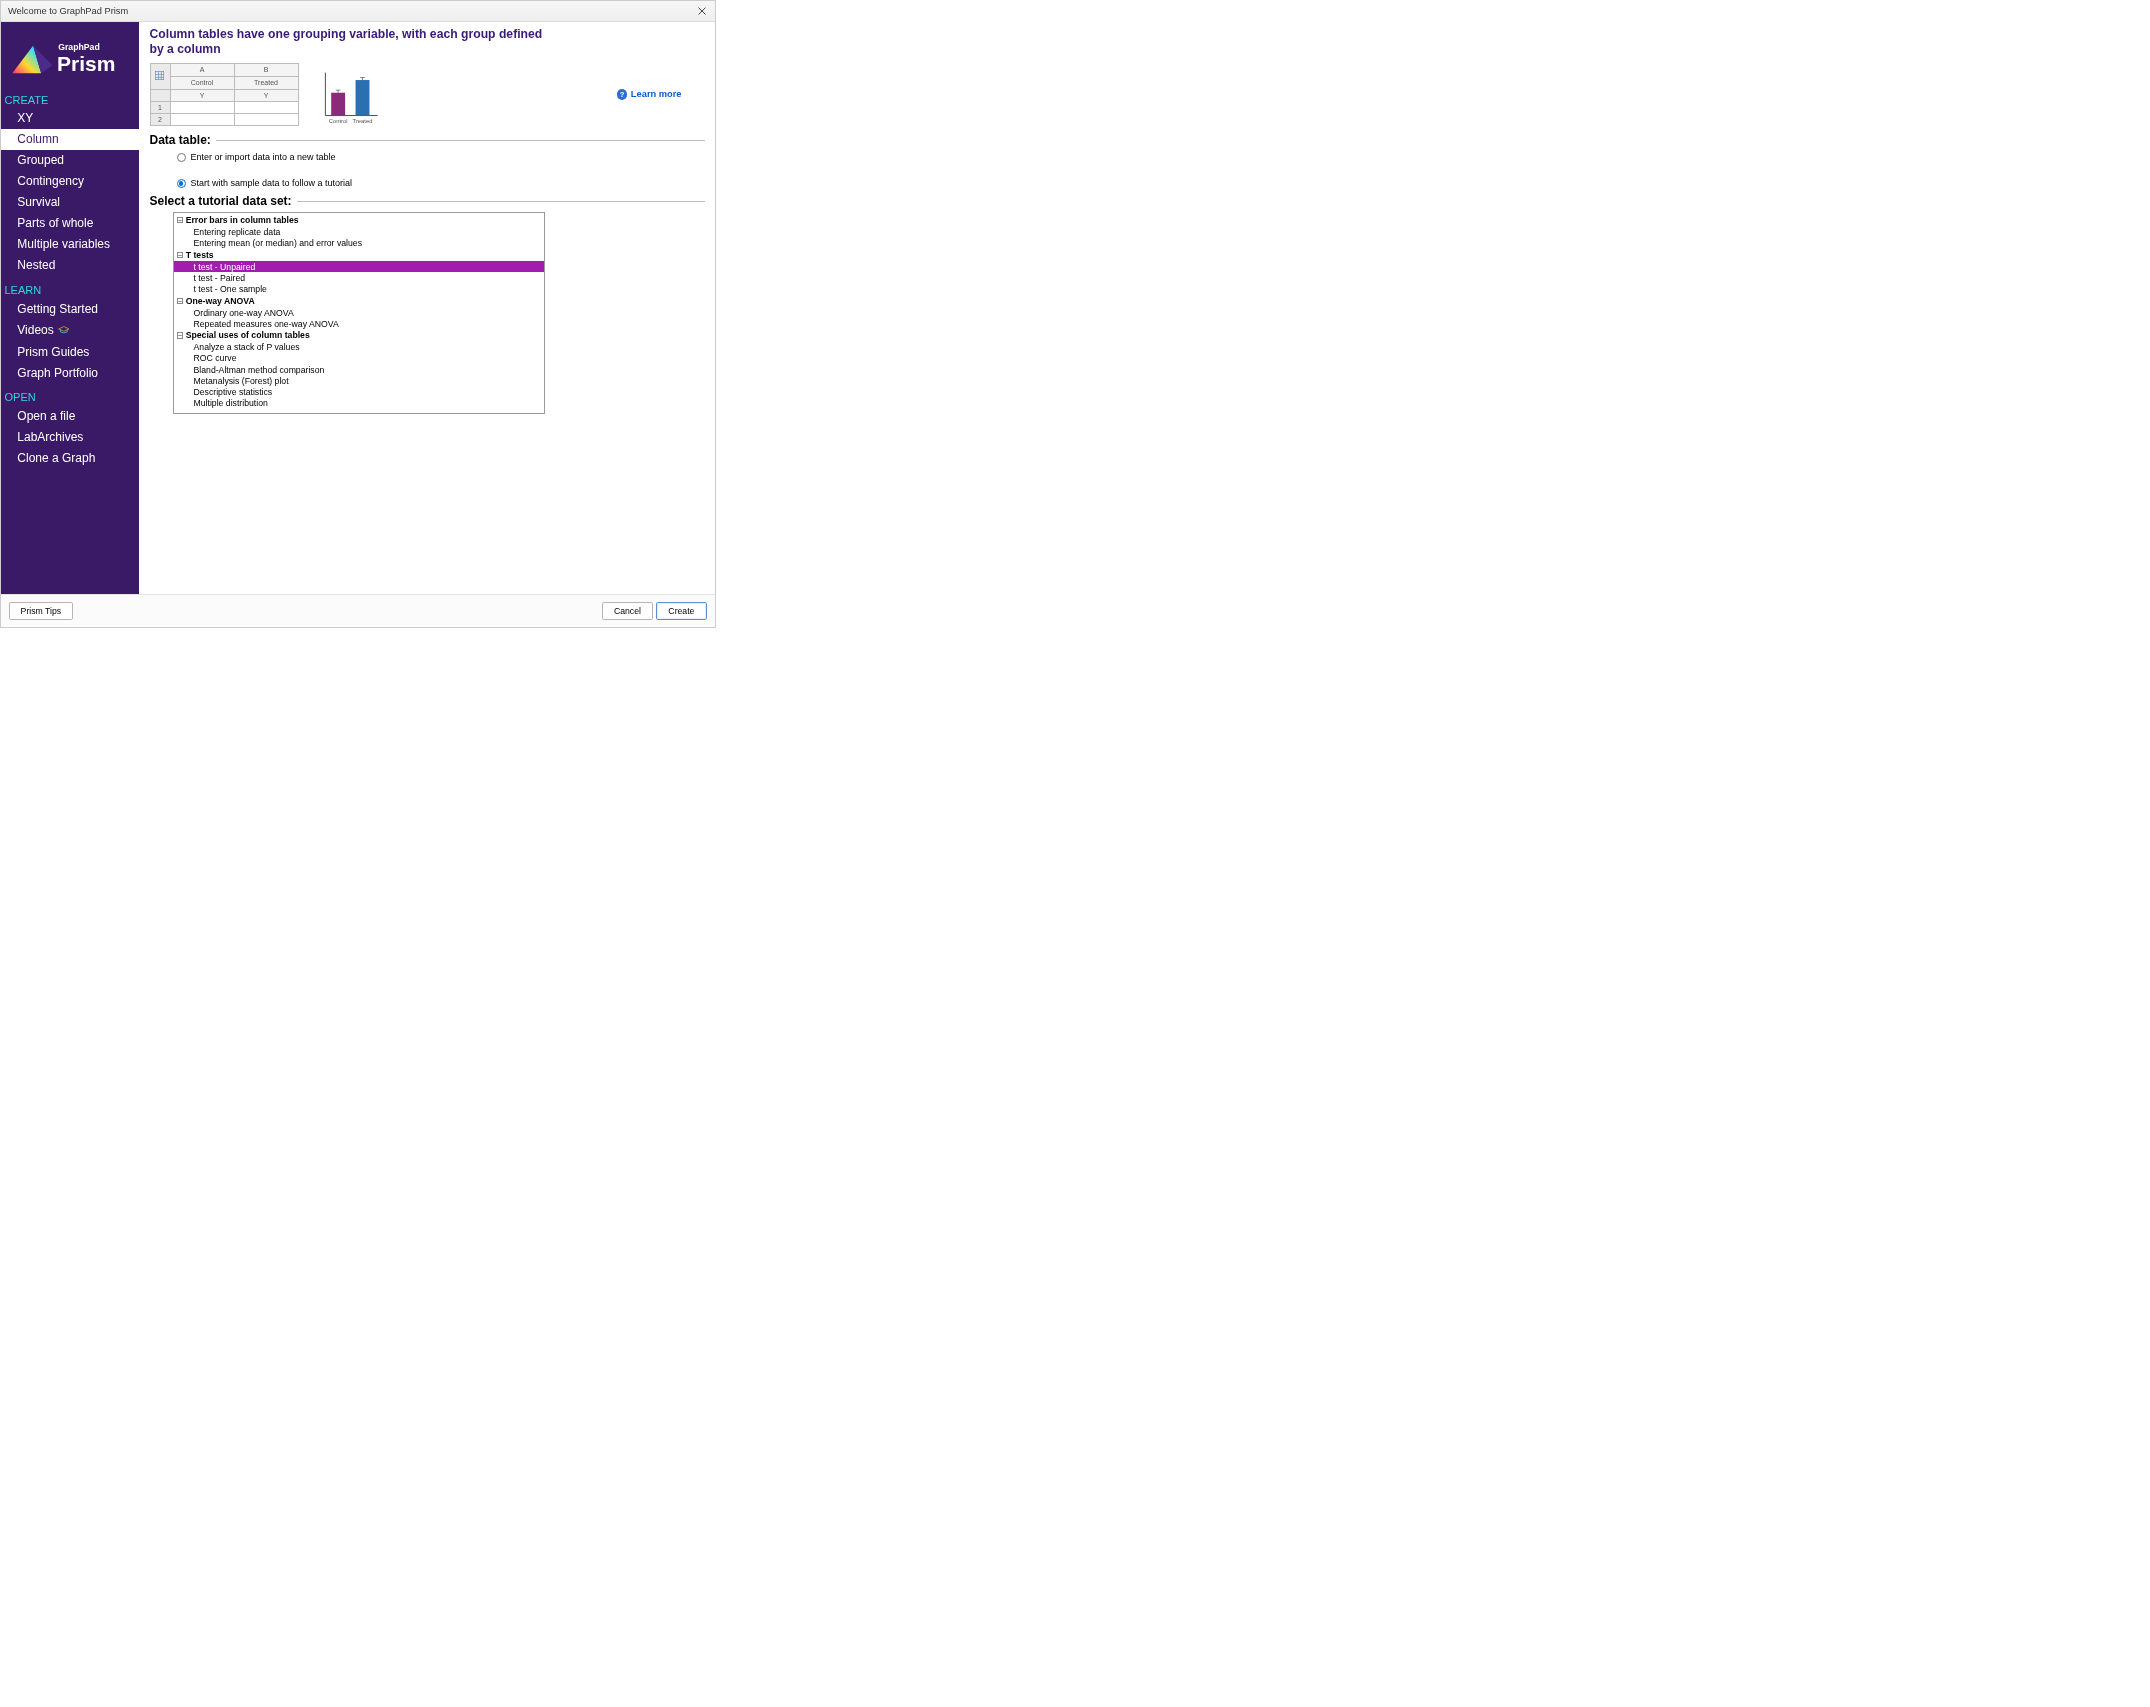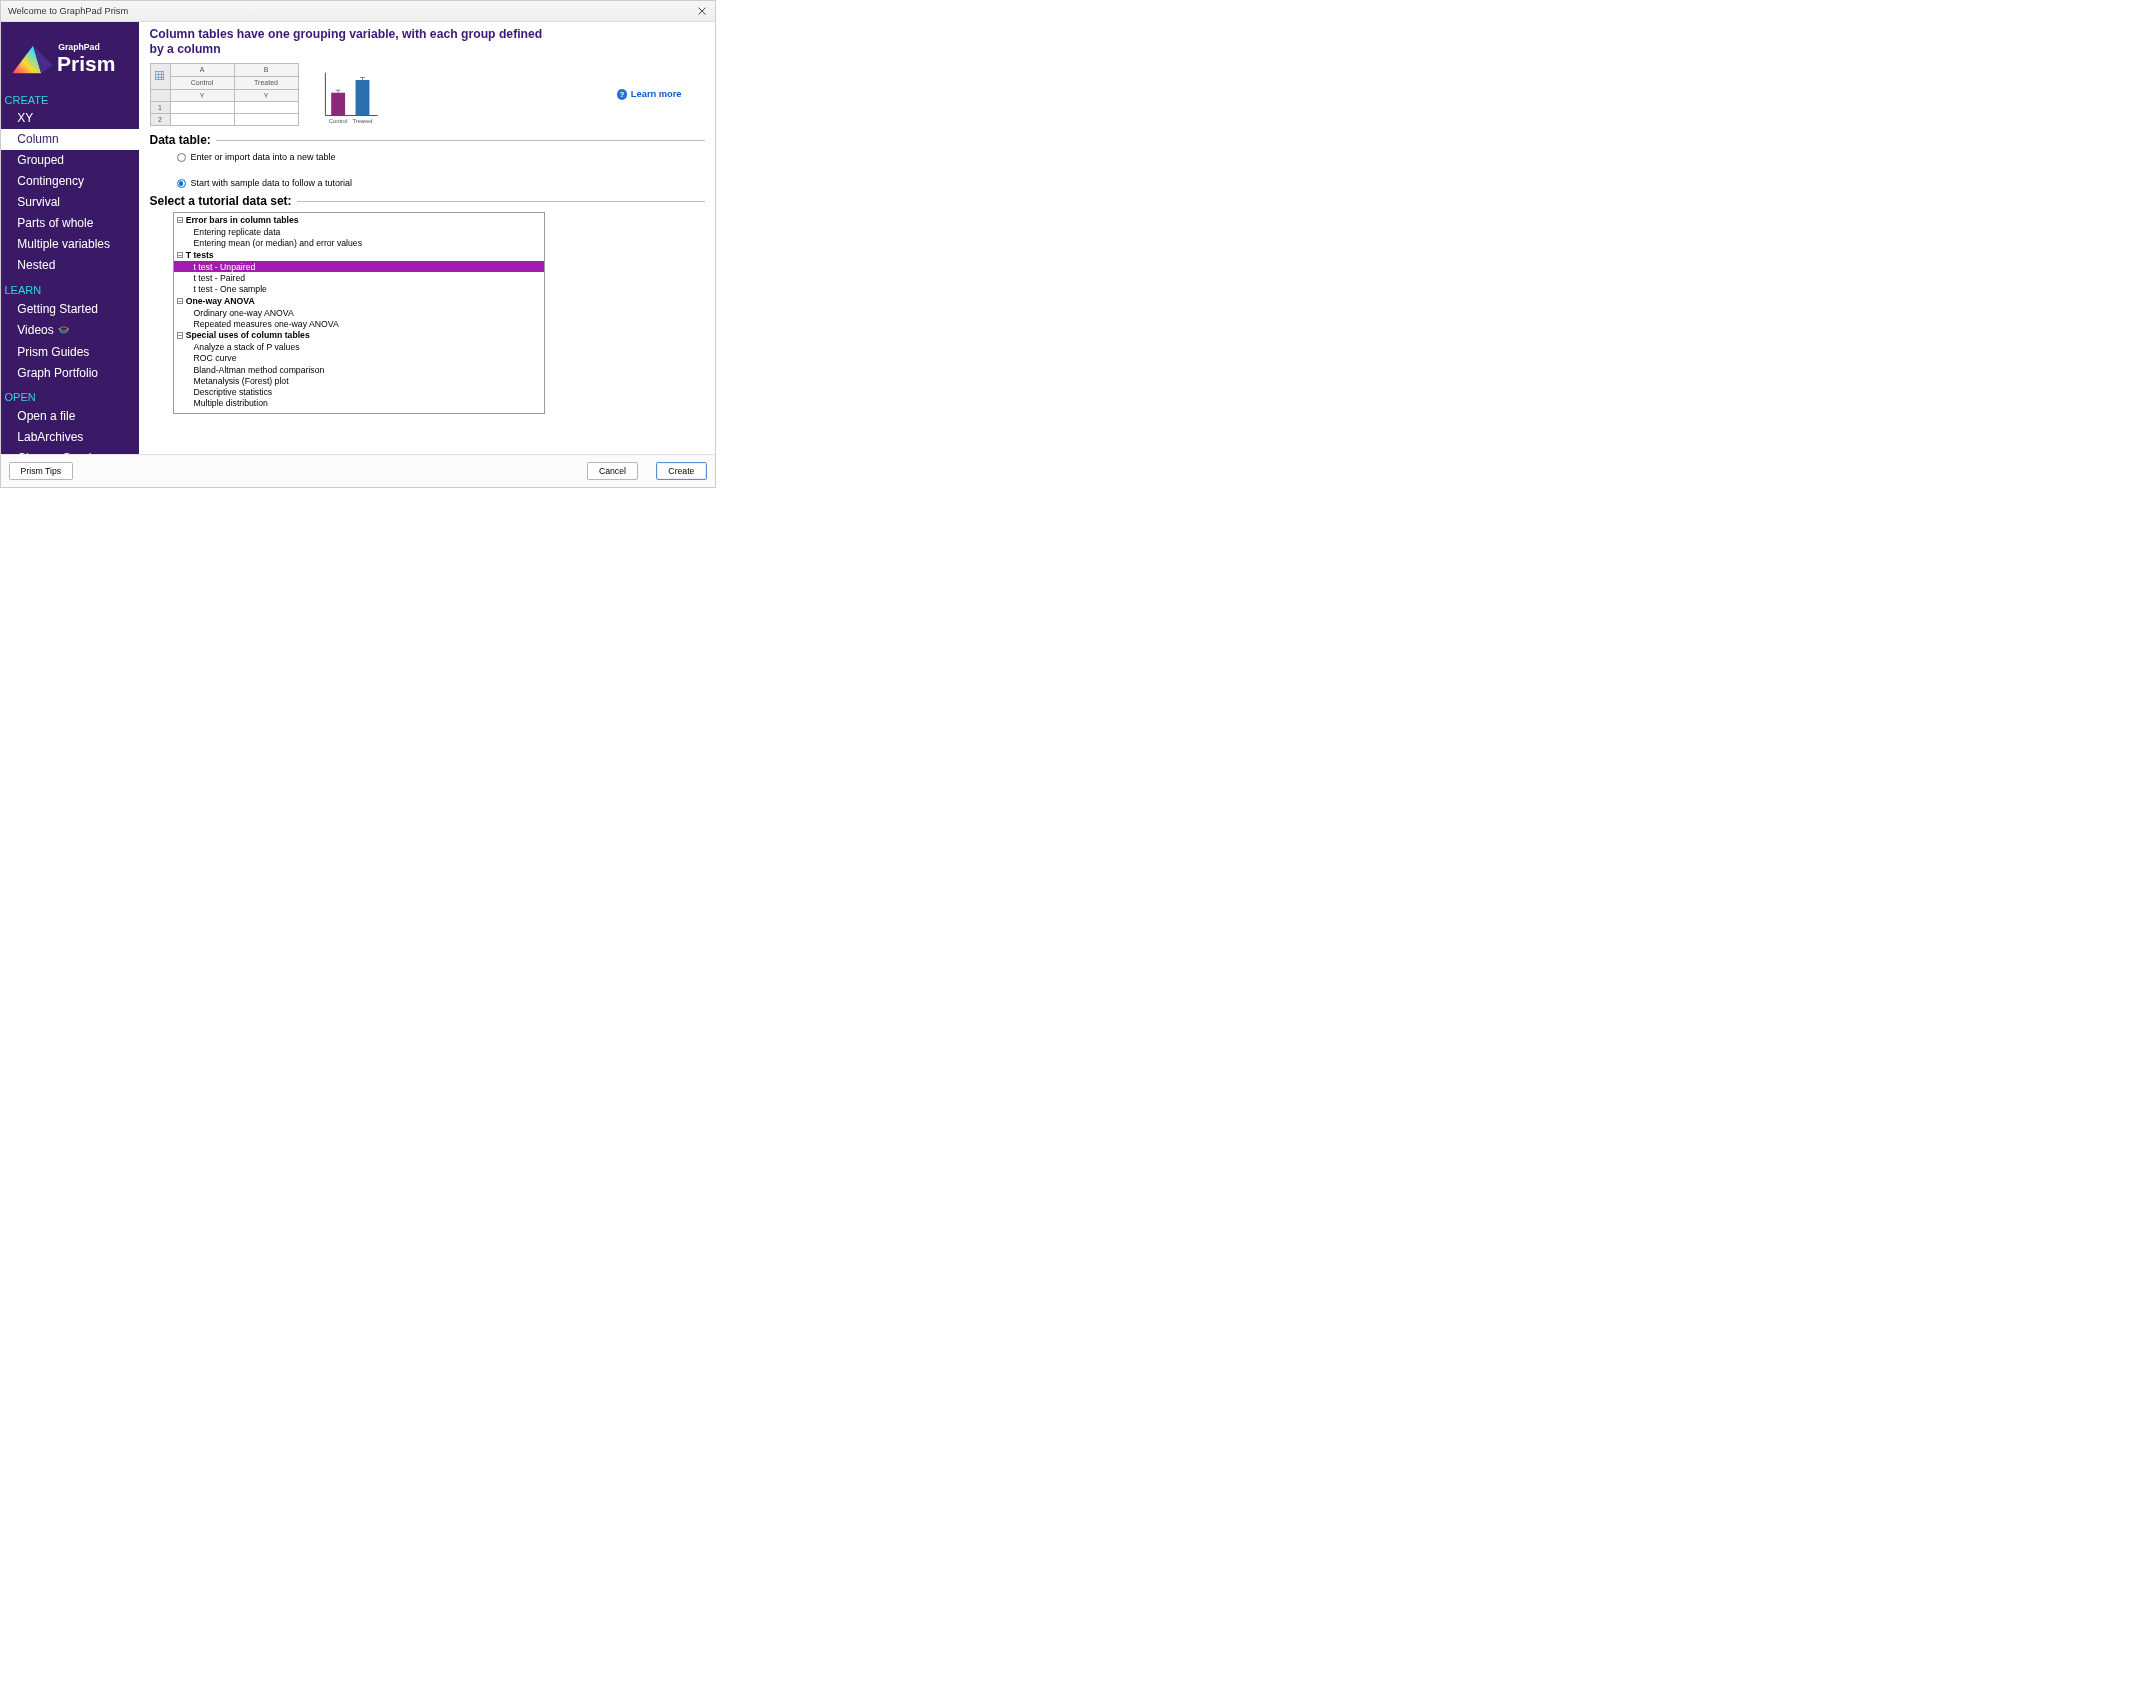--- a/index.html
+++ b/index.html
@@ -1,17 +1,17 @@
 <!DOCTYPE html>
 <html><head>
 <meta charset="utf-8">
 <style>
   * { box-sizing: border-box; margin: 0; padding: 0; }
   html, body { width: 100%; height: 100%; font-family: "Segoe UI", Arial, sans-serif; font-size: 9px; color: #000; background: #fff; }
-  .window { width: 716px; height: 488px; display: flex; flex-direction: column; border: 0.6px solid #ccc; background: #fff; }
+  .window { width: 716px; height: 628px; display: flex; flex-direction: column; border: 0.6px solid #ccc; background: #fff; }
   .titlebar { height: 21px; background: linear-gradient(#f6f6f6,#efefef); border-bottom: 0.6px solid #ddd; display: flex; align-items: center; padding: 0 4.7px 0 7px; font-size: 9.3px; color: #333; }
   .titlebar .spacer { flex: 1; }
   .close-btn { width: 16.3px; height: 16.3px; display:flex; align-items:center; justify-content:center; font-size: 10.5px; cursor:pointer; }
   .body { flex: 1; display: flex; overflow: hidden; }
   .sidebar { width: 138px; background: #3a1a66; color: #fff; display: flex; flex-direction: column; padding-top: 4.7px; }
   .logo-area { padding: 16.3px 9.3px 11.6px 9.3px; display:flex; align-items:center; gap:4.7px; }
   .logo-mark { width: 42px; height: 30px; position: relative; }
   .logo-text { display:flex; flex-direction:column; line-height:1; }
   .logo-text .small { font-size: 8.7px; font-weight: 700; margin-bottom:1.2px; margin-left:1.2px;}
   .logo-text .big { font-size: 21px; font-weight: 700; }
@@ -36,21 +36,21 @@
   .radio-group { margin: 5.8px 0 4.7px 27px; display:flex; flex-direction:column; gap:16px; font-size:9px; }
   .radio-row { display:flex; align-items:center; gap:4.7px; cursor:pointer; }
   .radio { width:9.3px; height:9.3px; border:1.2px solid #777; border-radius:50%; display:flex; align-items:center; justify-content:center; }
   .radio.checked { border-color:#0a6ed1; }
   .radio.checked::after { content:""; width:4.7px; height:4.7px; background:#0a6ed1; border-radius:50%; }
   .tree-box { border:0.6px solid #9a9a9a; margin: 3.5px 0 0 23px; width: 372px; padding: 1.2px 0 4.7px 0; font-size:8.7px; }
   .grp-head { font-weight:700; padding:1.2px 2.3px 1.2px 3.5px; cursor:pointer; }
   .grp-head .exp { display:inline-block; width:6.4px; height:6.4px; border:0.6px solid #8a8a8a; text-align:center; line-height:5.2px; font-size:6.4px; margin-right:2.3px; color:#555; background:#fff;}
   .tree-item { padding:0.6px 2.3px 0.6px 20px; cursor:pointer; }
   .tree-item.selected { background:#a21caf; color:#fff; }
-  .footer { height:33px; border-top:0.6px solid #e3e3e3; background:#fbfbfb; display:flex; align-items:center; padding:0 8.1px; gap:18px; }
+  .footer { height:33px; border-top:0.6px solid #e3e3e3; background:#fbfbfb; display:flex; align-items:center; padding:0 8.1px; gap:3px; }
   .footer .spacer { flex:1; }
   .btn { min-width:51px; height:18.6px; padding:0 10.5px; border:0.6px solid #b5b5b5; background:#fff; border-radius:1.7px; font-size:8.7px; cursor:pointer; }
   .btn.primary { border-color:#5a8fd6; box-shadow: inset 0 0 0 0.6px #cfe0f5; }
 </style>
 </head>
 <body>
 
 <div class="window">
   <div class="titlebar">
     <span>Welcome to GraphPad Prism</span>

